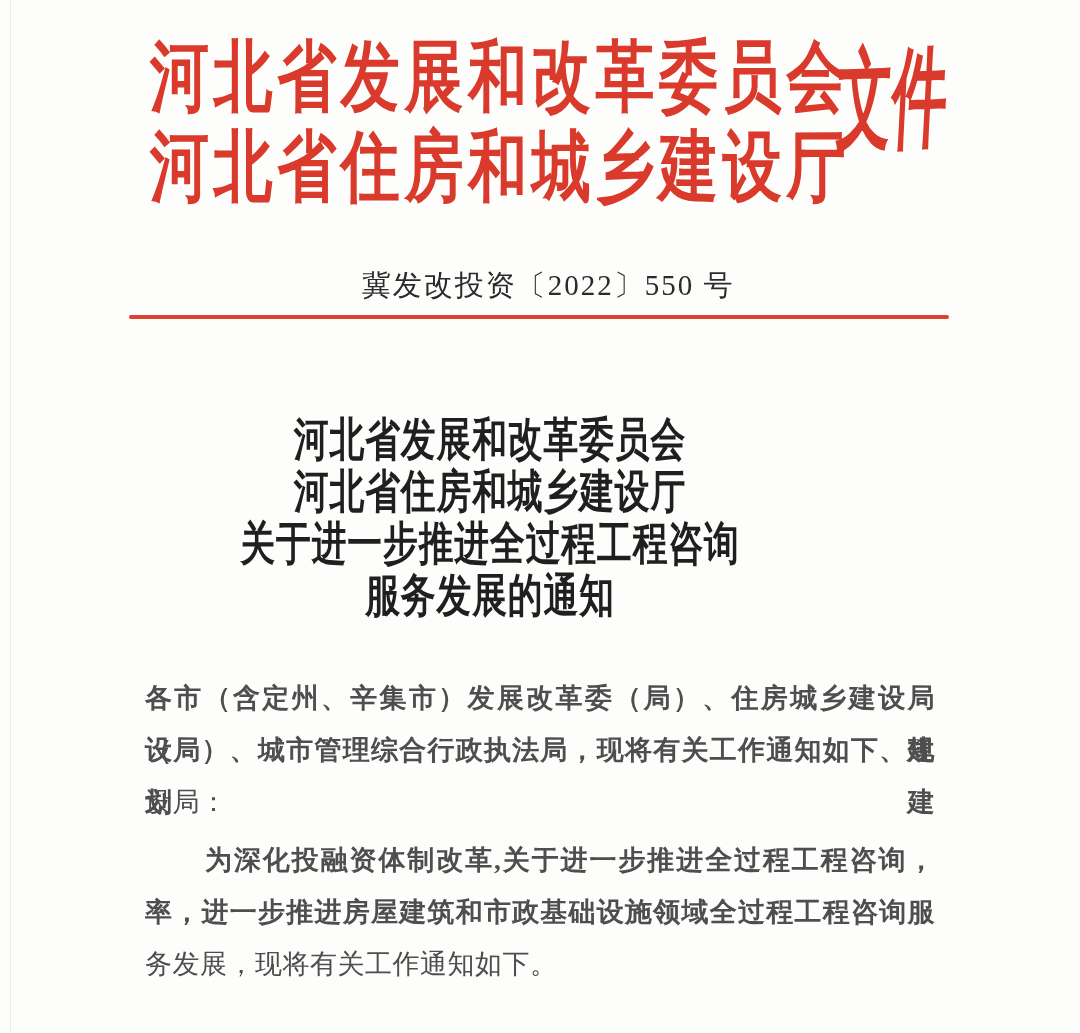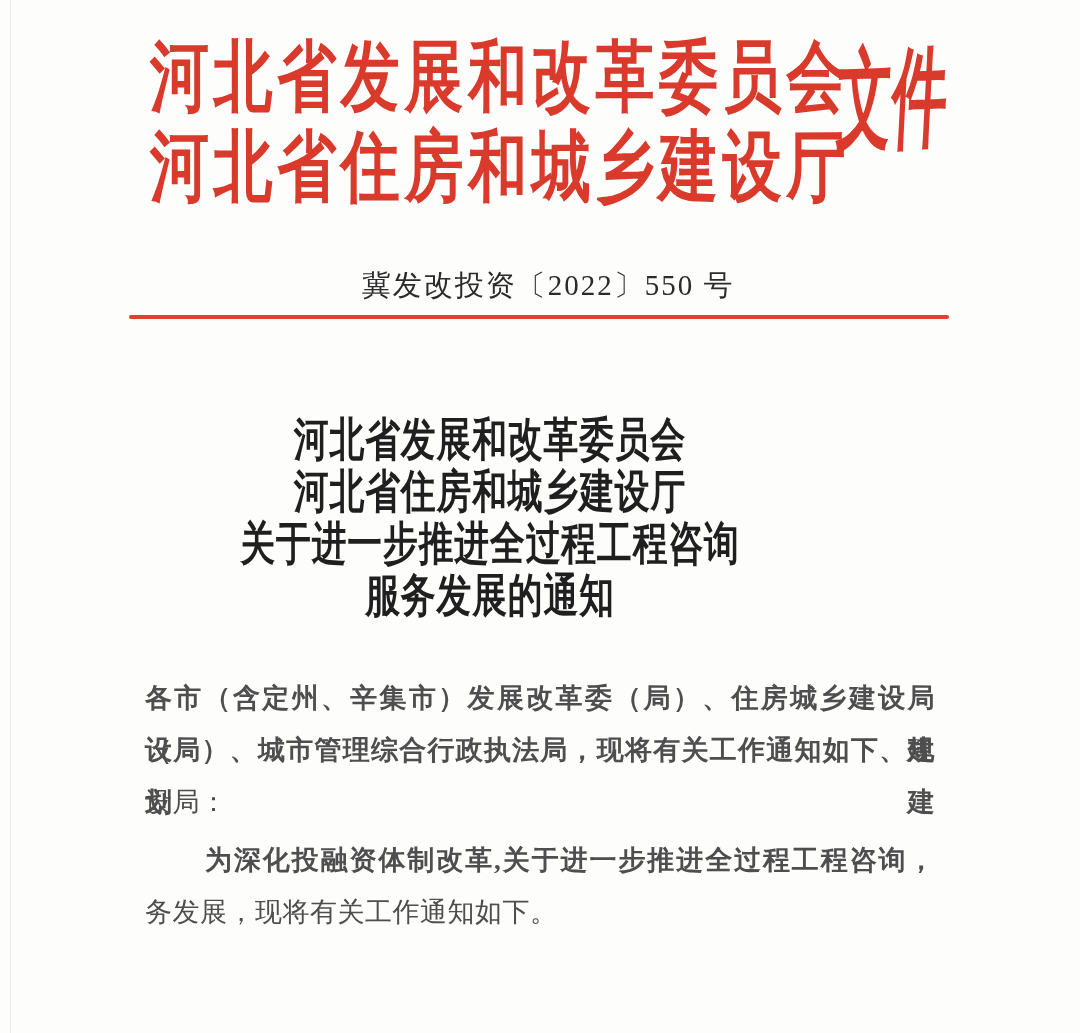--- a/index.html
+++ b/index.html
@@ -91,17 +91,18 @@
   </div>
 
   <div class="body-block">
     <div>
       <div class="bline fill">各市（含定州、辛集市）发展改革委（局）、住房城乡建设局（建</div>
       <div class="bline fill">设局）、城市管理综合行政执法局，现将有关工作通知如下、规划建</div>
       <div class="bline">设局：</div>
     </div>
     <div class="para">
       <div class="bline fill indent">为深化投融资体制改革,关于进一步推进全过程工程咨询，</div>
+      <div class="bline fill">率，进一步推进房屋建筑和市政基础设施领域全过程工程咨询服</div>
       <div class="bline">务发展，现将有关工作通知如下。</div>
     </div>
   </div>
 
 </div>
 
 </body></html>

